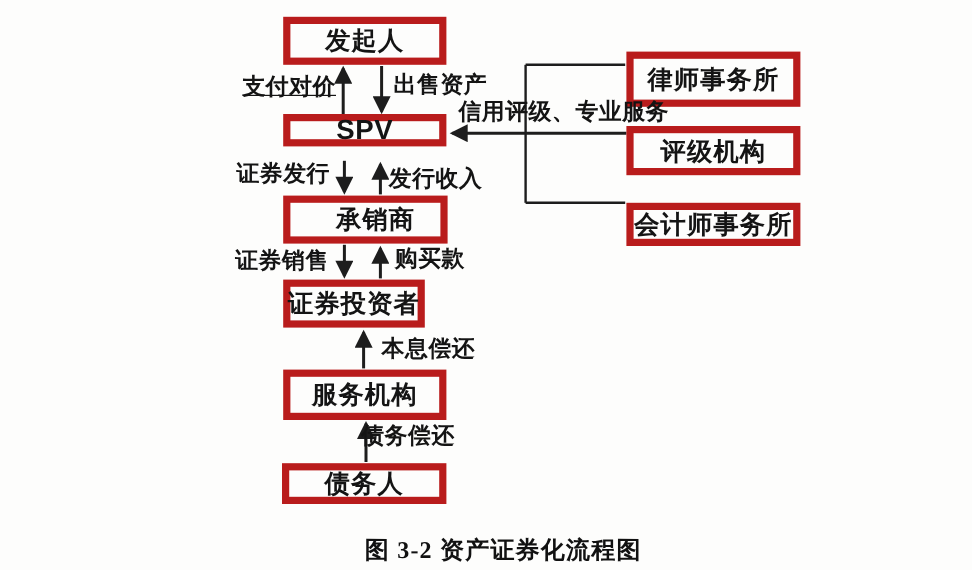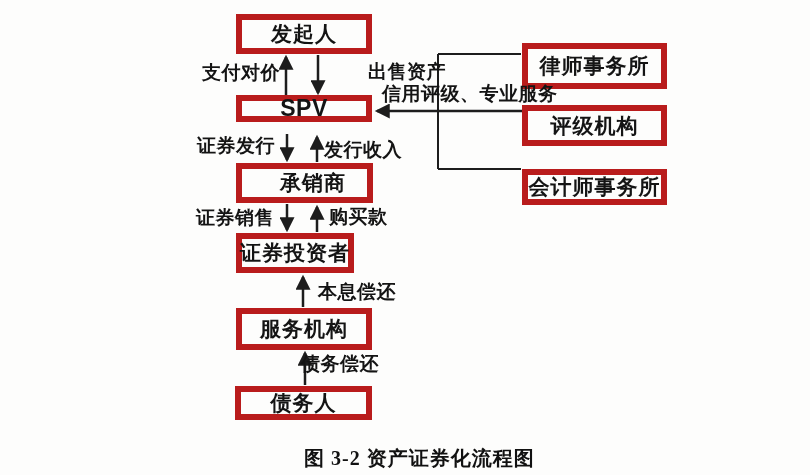--- a/index.html
+++ b/index.html
@@ -87,22 +87,22 @@
         <span class="node-label" data-name="node-label-law-firm">律师事务所</span>
       </div>
       <div class="node" data-name="node-rating-agency" style="left: 522px; top: 105px; width: 145px; height: 41px;">
         <span class="node-label" data-name="node-label-rating-agency">评级机构</span>
       </div>
       <div class="node" data-name="node-accounting-firm" style="left: 522px; top: 169px; width: 145px; height: 36px;">
         <span class="node-label" data-name="node-label-accounting-firm">会计师事务所</span>
       </div>
     </div>
   <div data-name="edge-labels-layer" id="labels-layer">
-      <div class="edge-label" data-name="edge-label-pay-consideration" style="left: 202px; top: 63px;">支付对价</div>
-      <div class="edge-label" data-name="edge-label-sell-assets" style="left: 328px; top: 62px; margin-left: 40px;">出售资产</div>
+      <div class="edge-label" data-name="edge-label-pay-consideration" style="left: 202px; top: 63px; text-decoration: underline;">支付对价</div>
+      <div class="edge-label" data-name="edge-label-sell-assets" style="left: 328px; top: 62px;">出售资产</div>
       <div class="edge-label" data-name="edge-label-credit-rating-services" style="left: 382px; top: 84px;">信用评级、专业服务</div>
       <div class="edge-label" data-name="edge-label-securities-issuance" style="left: 197px; top: 136px;">证券发行</div>
       <div class="edge-label" data-name="edge-label-issuance-income" style="left: 324px; top: 140px;">发行收入</div>
       <div class="edge-label" data-name="edge-label-securities-sales" style="left: 196px; top: 208px;">证券销售</div>
       <div class="edge-label" data-name="edge-label-purchase-payment" style="left: 329px; top: 207px;">购买款</div>
       <div class="edge-label" data-name="edge-label-principal-interest-repayment" style="left: 318px; top: 282px;">本息偿还</div>
       <div class="edge-label" data-name="edge-label-debt-repayment" style="left: 301px; top: 354px;">债务偿还</div>
     </div>
 
   <div class="caption" data-name="figure-caption">图 3-2 资产证券化流程图</div>

